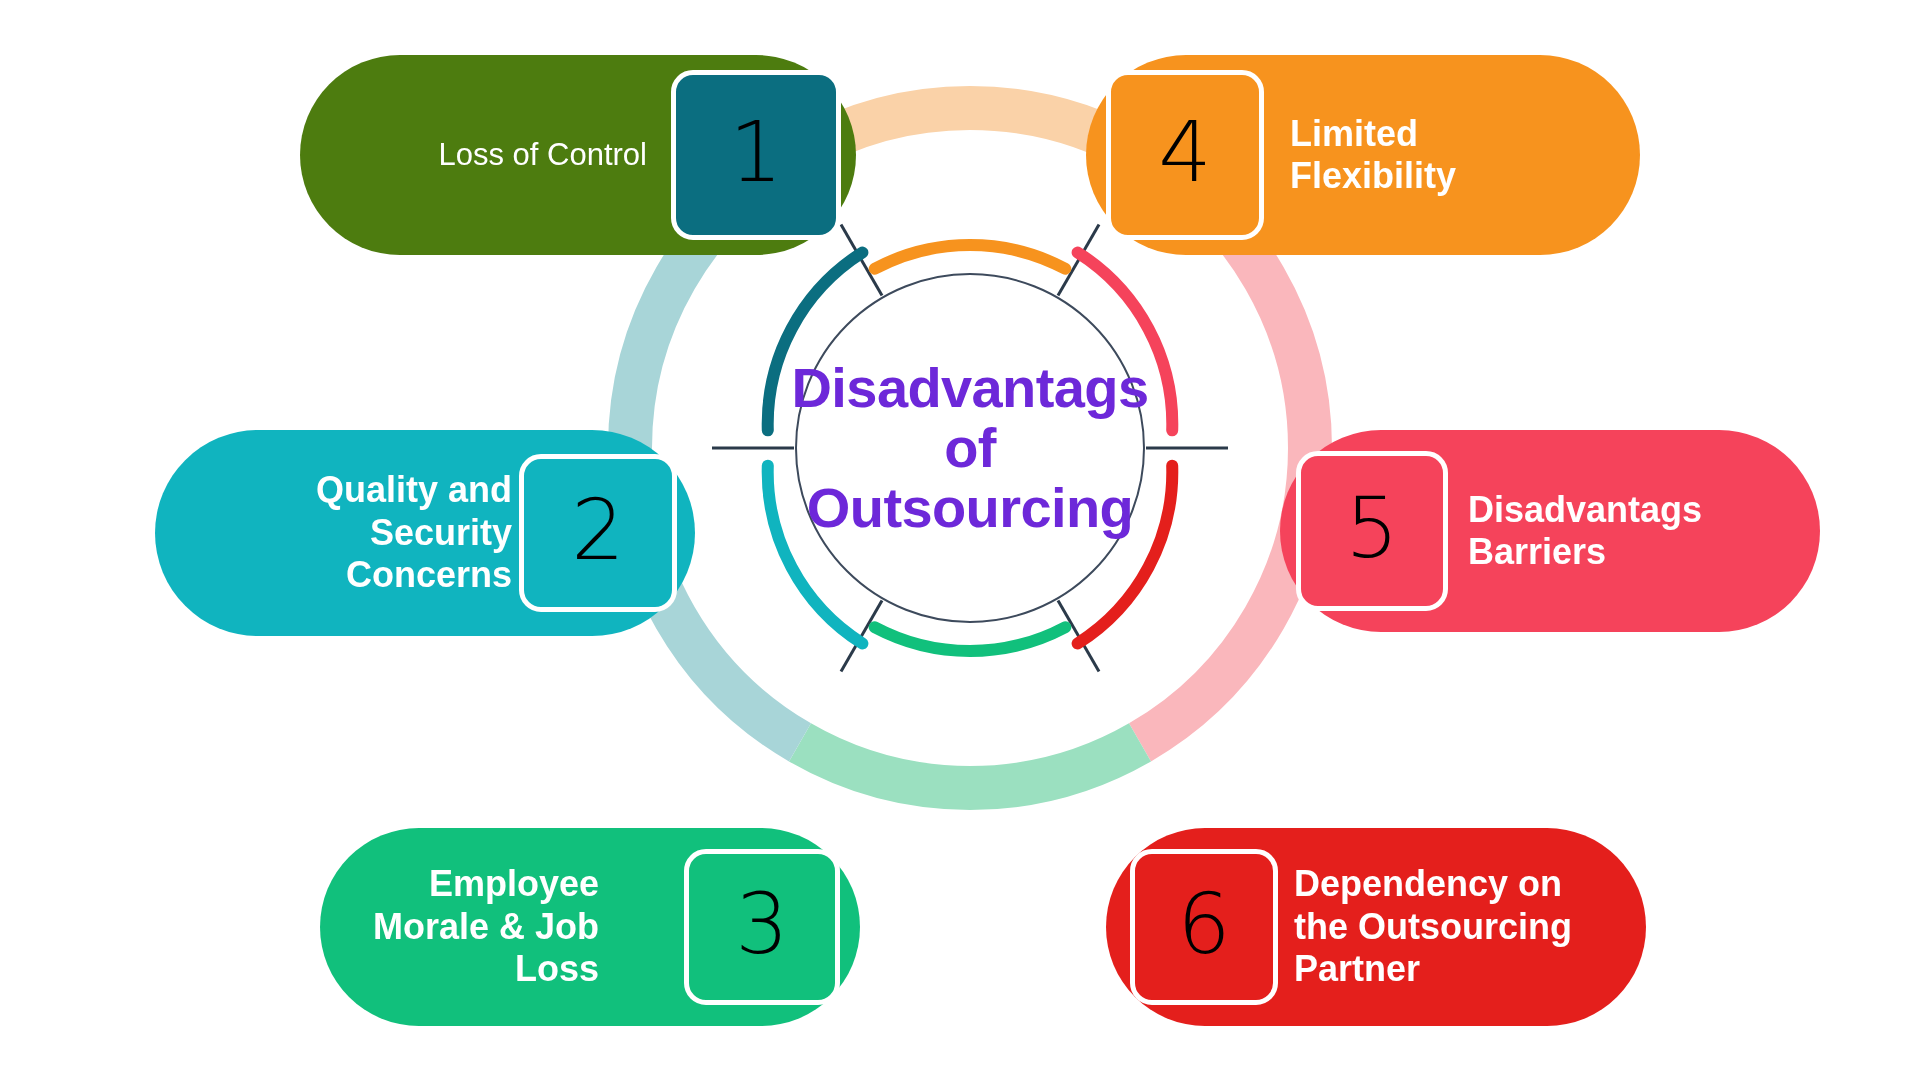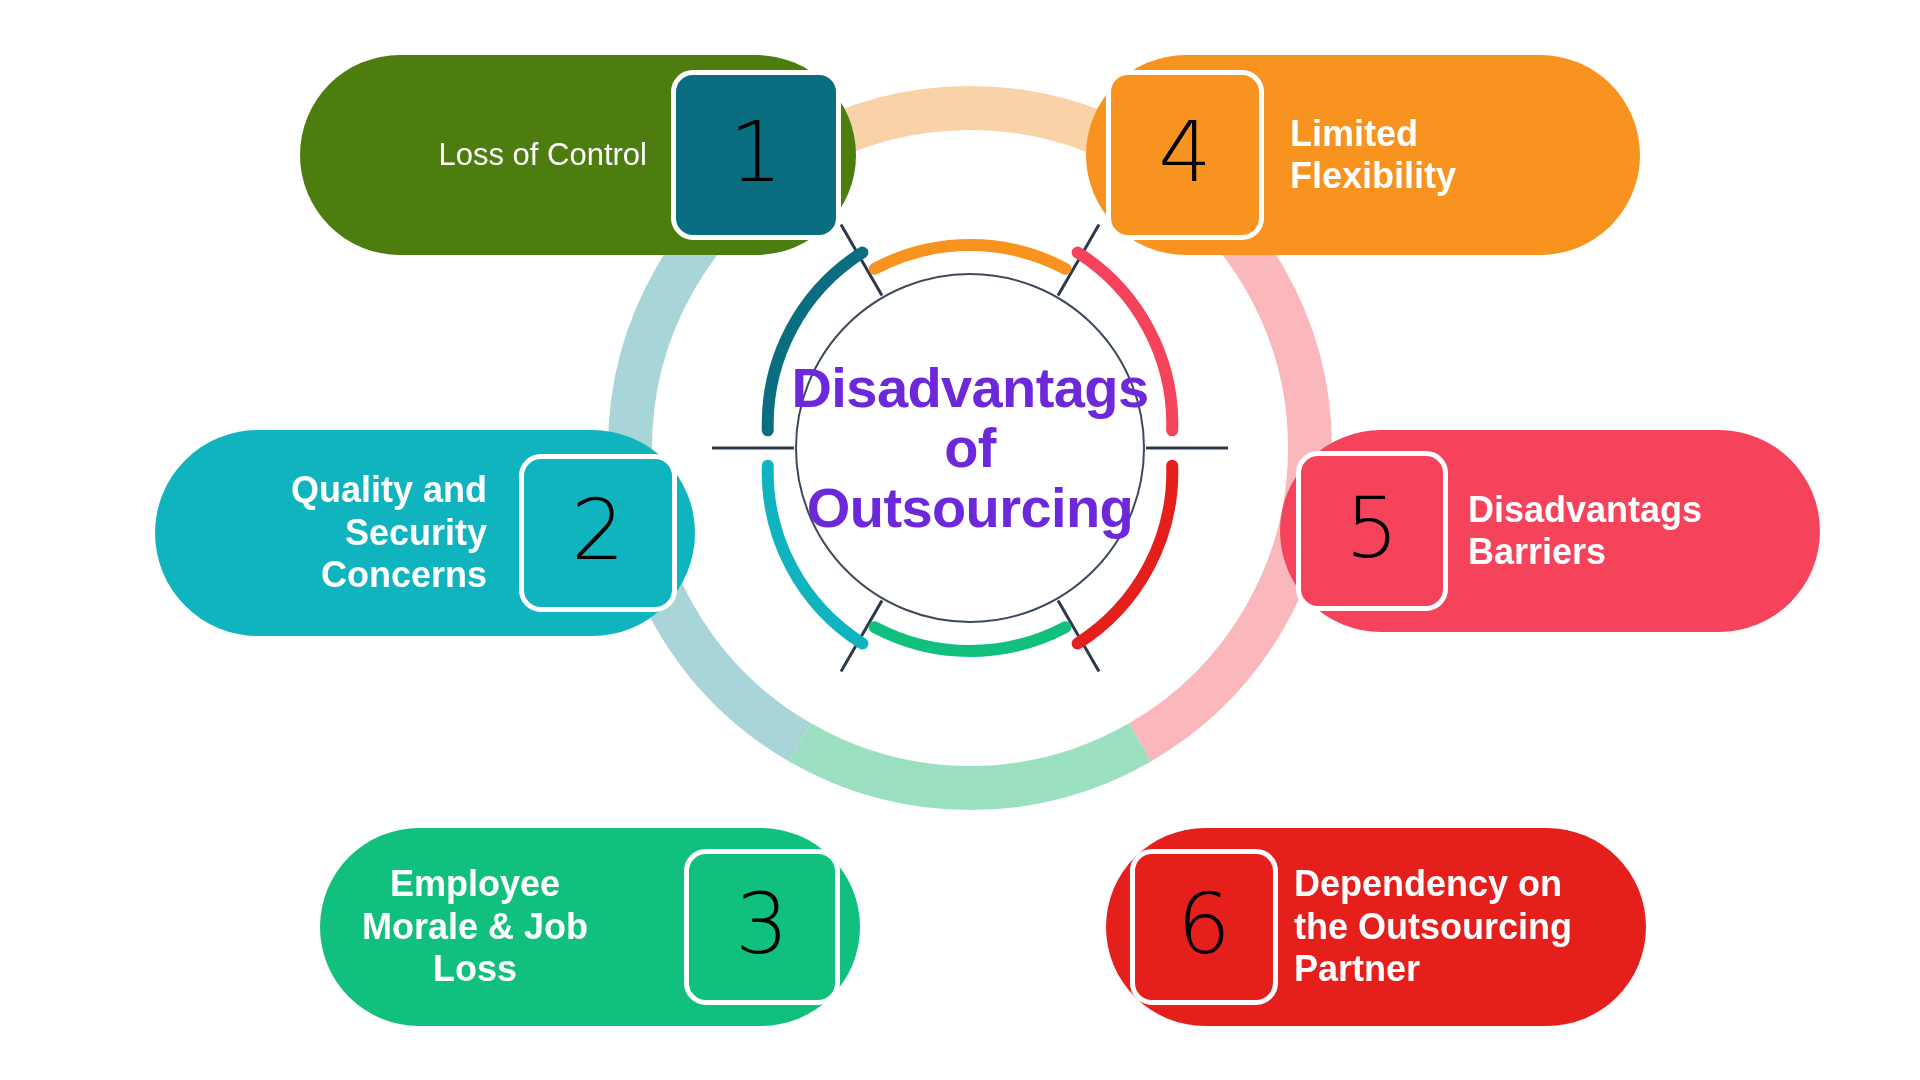--- a/index.html
+++ b/index.html
@@ -100,35 +100,35 @@
   #pill-1 .pill-label { font-weight: normal; font-size: 31px; text-align: right; }
   #pill-1 .badge { width: 170px; height: 170px; background: #0b6e80; }
 
   
   #pill-2 {
     left: 155px; top: 430px;
     width: 540px; height: 206px;
     background: #10b4bf;
     padding: 0 18px 0 40px;
     justify-content: flex-end;
-    gap: 32px;
+    gap: 7px;
   }
   #pill-2 .pill-label { text-align: right; }
   #pill-2 .badge { width: 158px; height: 158px; background: #10b4bf; }
 
   
   #pill-3 {
     left: 320px; top: 828px;
     width: 540px; height: 198px;
     background: #11c07c;
     padding: 0 20px 0 42px;
     justify-content: space-between;
     gap: 18px;
   }
-  #pill-3 .pill-label { text-align: center; }
+  #pill-3 .pill-label { text-align: right; margin-left: 11px; }
   #pill-3 .badge { width: 156px; height: 156px; background: #11c07c; }
 
   
   #pill-4 {
     left: 1086px; top: 55px;
     width: 554px; height: 200px;
     background: #f7931e;
     padding: 0 40px 0 20px;
     justify-content: flex-start;
     gap: 26px;

